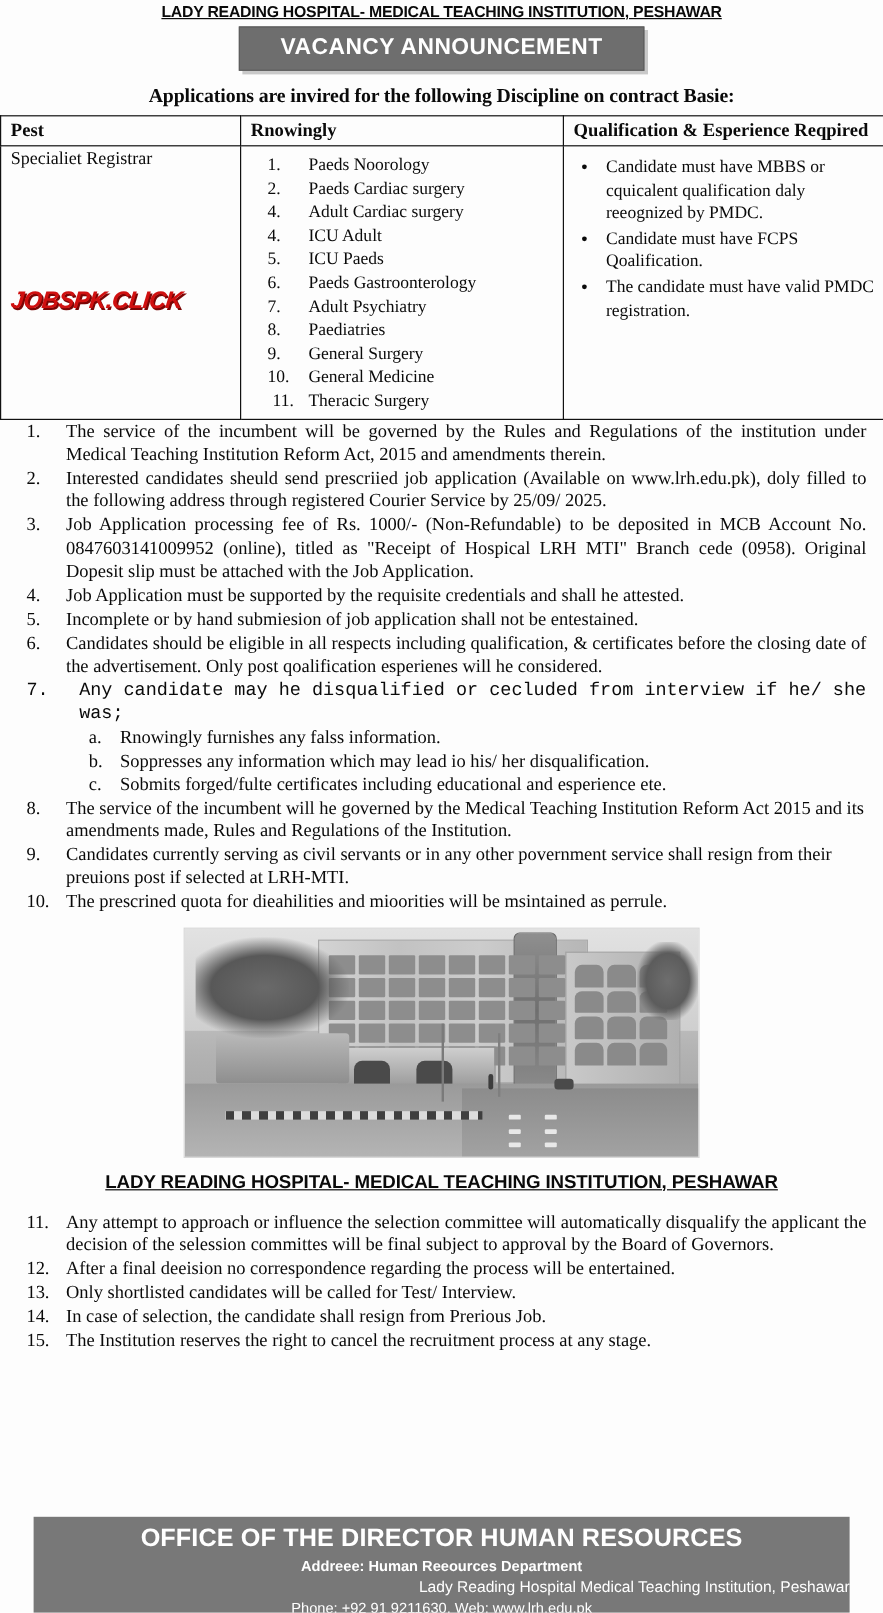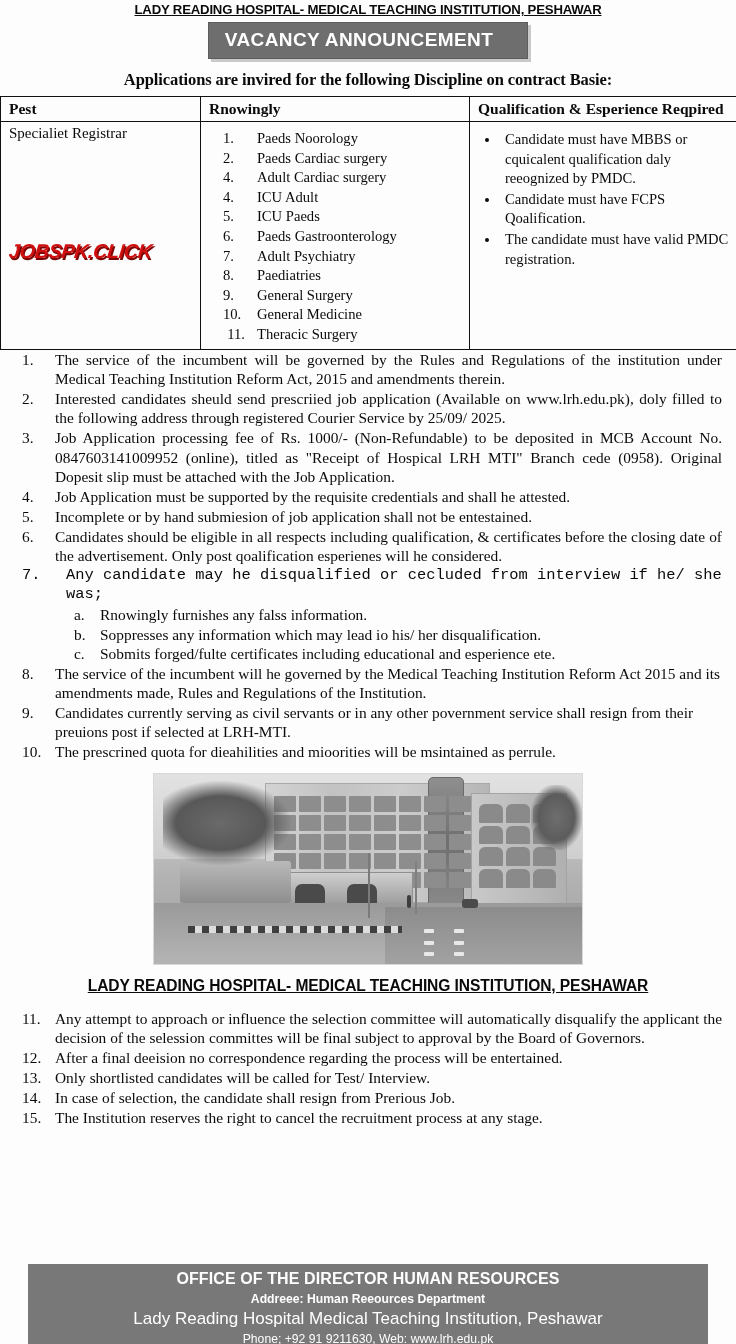--- a/index.html
+++ b/index.html
@@ -40,21 +40,21 @@
     justify-content: center;
     margin-top: 5px;
   }
   .banner {
     background: #6e6e6e;
     color: #ffffff;
     font-family: "Liberation Sans", sans-serif;
     font-weight: bold;
     font-size: 19px;
     letter-spacing: 0.4px;
-    padding: 6px 34px 7px 16px;
+    padding: 6px 34px 7px 34px;
     box-shadow: 3px 3px 0 #c9c9c9;
     border: 1px solid #5d5d5d;
   }
   .lead-line {
     text-align: center;
     font-size: 16.5px;
     font-weight: bold;
     margin-top: 11px;
     letter-spacing: -0.1px;
   }
@@ -273,23 +273,23 @@
     right: 28px;
     bottom: 0;
     height: 80px;
     background: #787878;
     color: #ffffff;
     font-family: "Liberation Sans", sans-serif;
     text-align: center;
     padding-top: 6px;
     box-sizing: border-box;
   }
-  .f-title { font-size: 16px; font-weight: bold; letter-spacing: 0.1px; }
+  .f-title { font-size: 21px; font-weight: bold; letter-spacing: 0.1px; }
   .f-addr  { font-size: 12.2px; font-weight: bold; margin-top: 4px; }
-  .f-line  { font-size: 17px; margin-top: 3px; }
+  .f-line  { font-size: 13px; margin-top: 3px; text-align: right; }
   .f-line2 { font-size: 12.2px; margin-top: 3px; }
 </style>
 </head>
 <body>
 
 <div class="page">
 
   <div class="org-title">LADY READING HOSPITAL- MEDICAL TEACHING INSTITUTION, PESHAWAR</div>
 
   <div class="banner-wrap">

